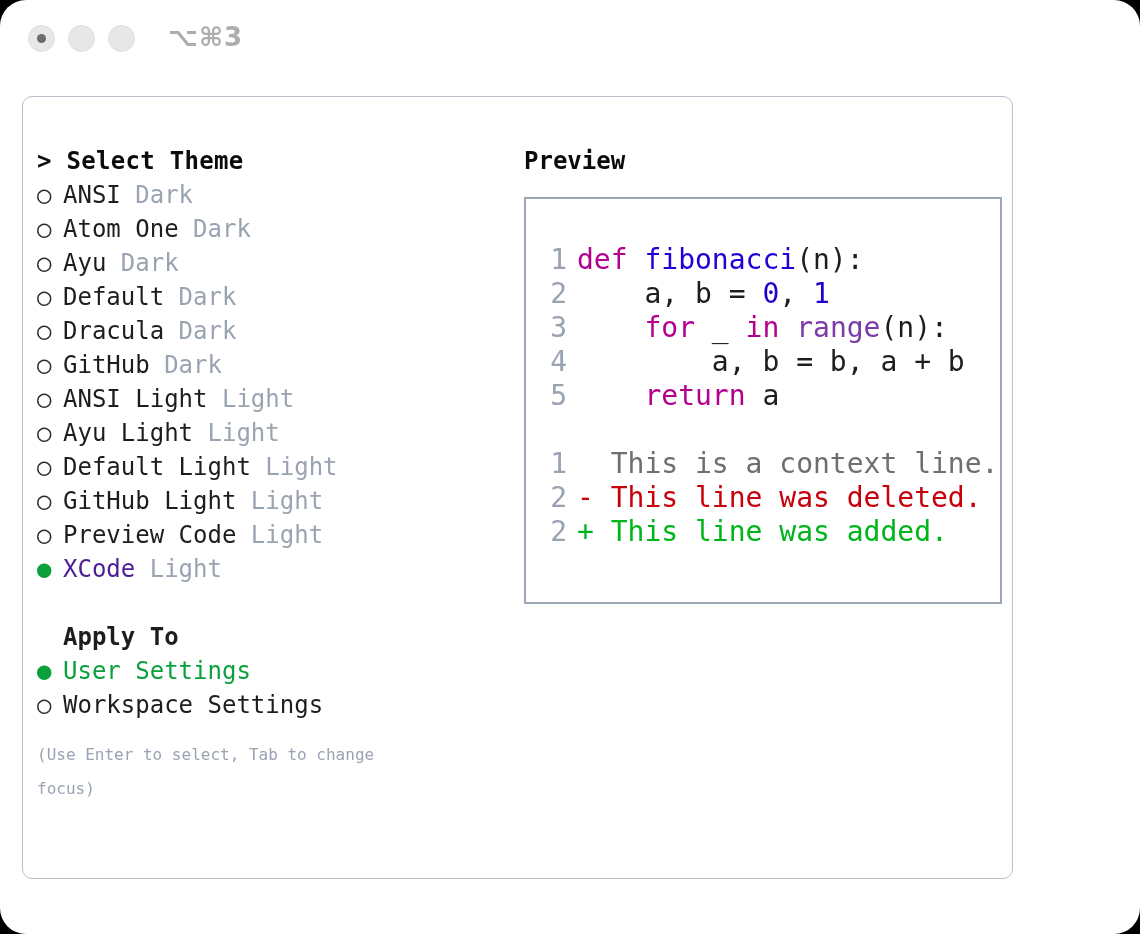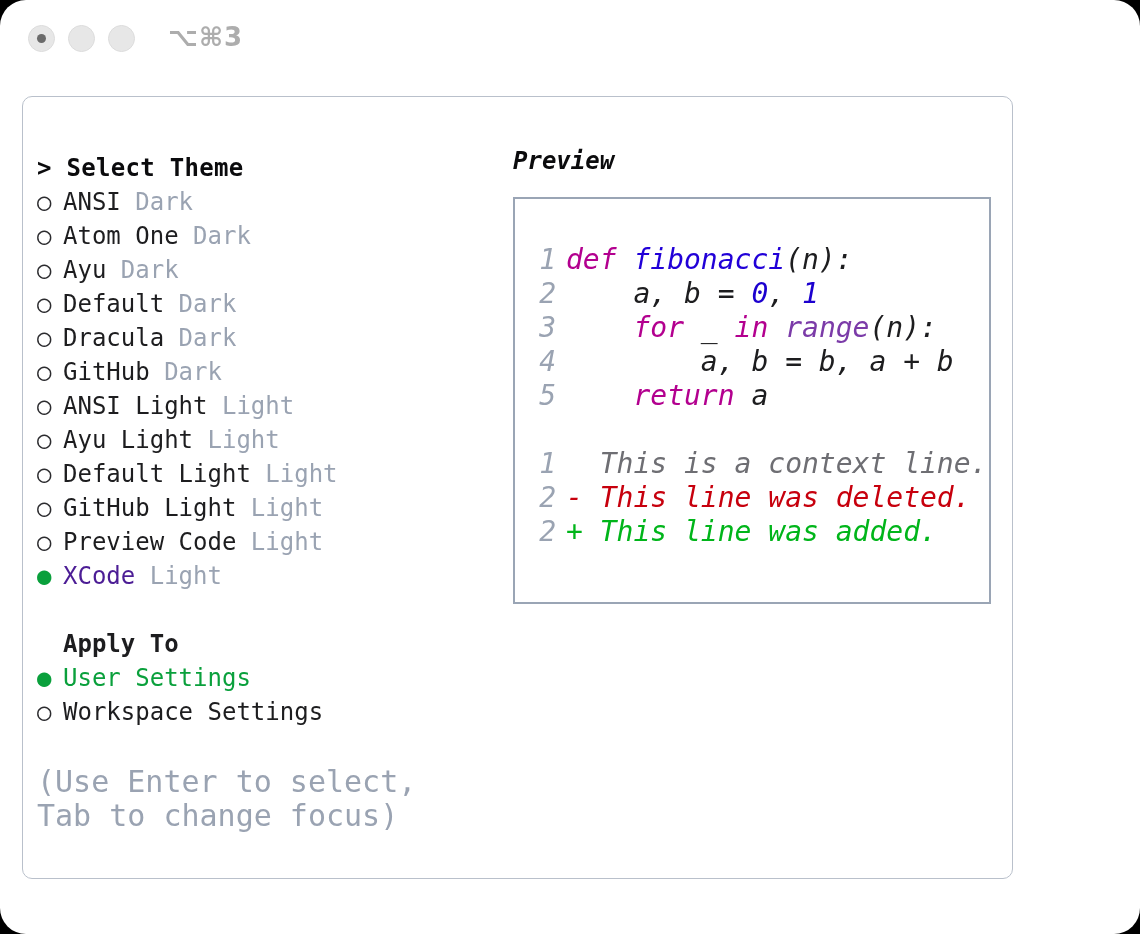--- a/index.html
+++ b/index.html
@@ -88,21 +88,21 @@
     position: absolute;
     left: 0; top: 0;
     width: 100%;
     height: 100%;
   }
 
   
   #theme-column {
     position: absolute;
     left: 14px;
-    top: 54px;
+    top: 47px;
     width: 460px;
   }
 
   .tui-line {
     font-size: 24px;
     line-height: 34px;
     white-space: pre;
     color: #1d1d1f;
     height: 34px;
   }
@@ -127,35 +127,34 @@
   #apply-block { margin-top: 34px; }
   #apply-heading {
     font-weight: 700;
     color: #1d1d1f;
     padding-left: 26px;
   }
   .apply-name { color: #1d1d1f; }
   .apply-name.selected { color: #0aa03c; }
 
   #hint-block {
-    margin-top: 36px;
+    margin-top: 16px;
     color: #9aa3b2;
-    font-size: 30px;
+    font-size: 16px;
     line-height: 34px;
     width: 400px;
     white-space: normal;
   }
 
   
   #preview-column {
     position: absolute;
-    left: 490px;
+    left: 501px;
     top: 47px;
     width: 500px;
-    font-style: italic;
   }
   #preview-heading {
     font-size: 24px;
     line-height: 34px;
     font-weight: 700;
     color: #0b0b0d;
     white-space: pre;
   }
   #preview-box {
     margin-top: 19px;

